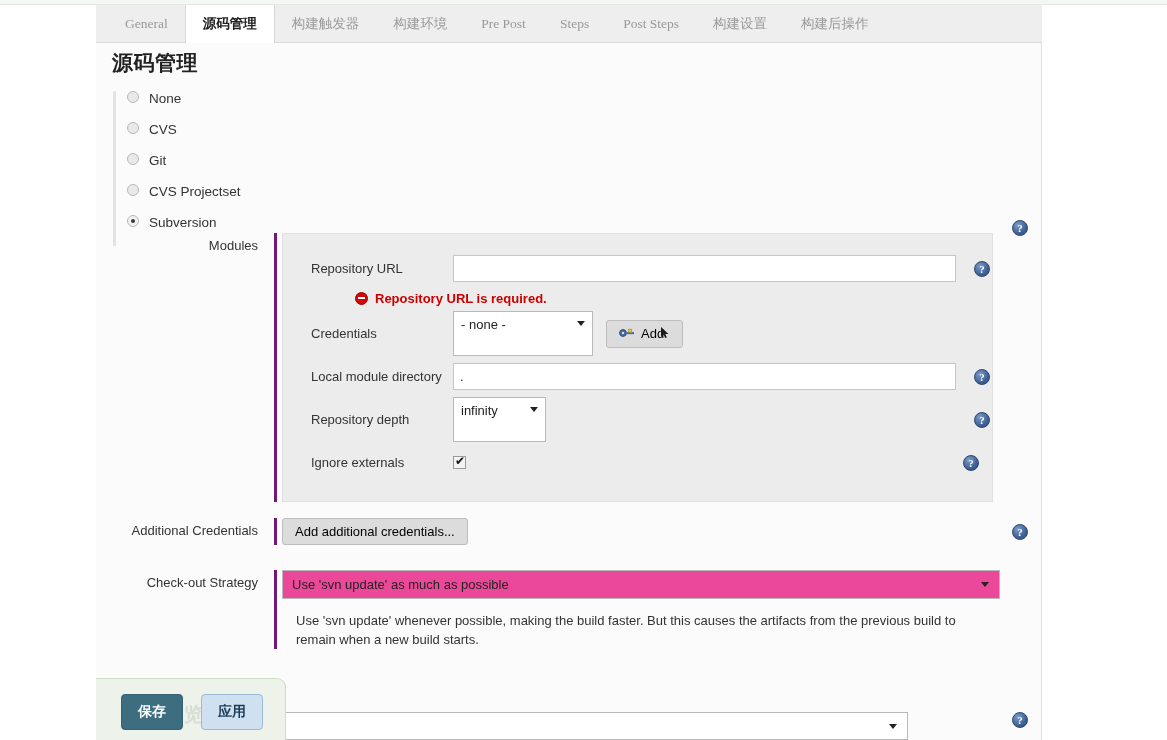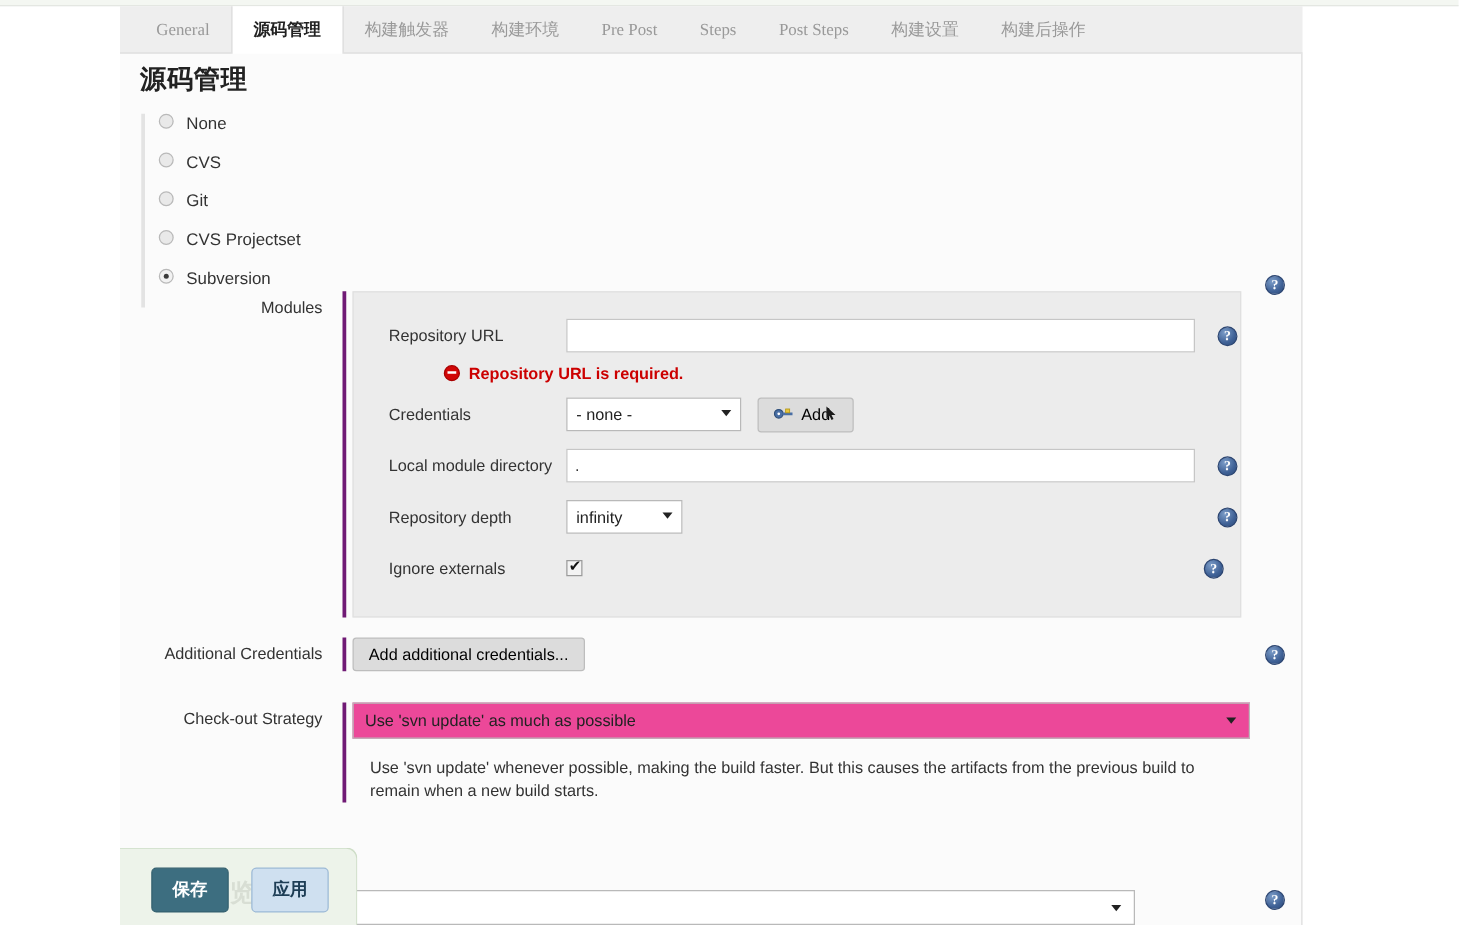--- a/index.html
+++ b/index.html
@@ -134,21 +134,21 @@
     height: 27px;
     border: 1px solid #c6c6c6;
     background: #ffffff;
     font-size: 13px; color: #333333;
     padding: 0 6px;
     line-height: 25px;
     font-family: "Liberation Sans", sans-serif;
   }
   .txt-input.wide { width: 503px; }
   .select {
-    height: 27px;
+    height: 45px;
     border: 1px solid #b9b9b9;
     background: #ffffff;
     font-size: 13px; color: #222222;
     padding: 0 22px 0 7px;
     line-height: 25px;
     position: relative;
     display: inline-block;
     white-space: nowrap;
     overflow: hidden;
   }

